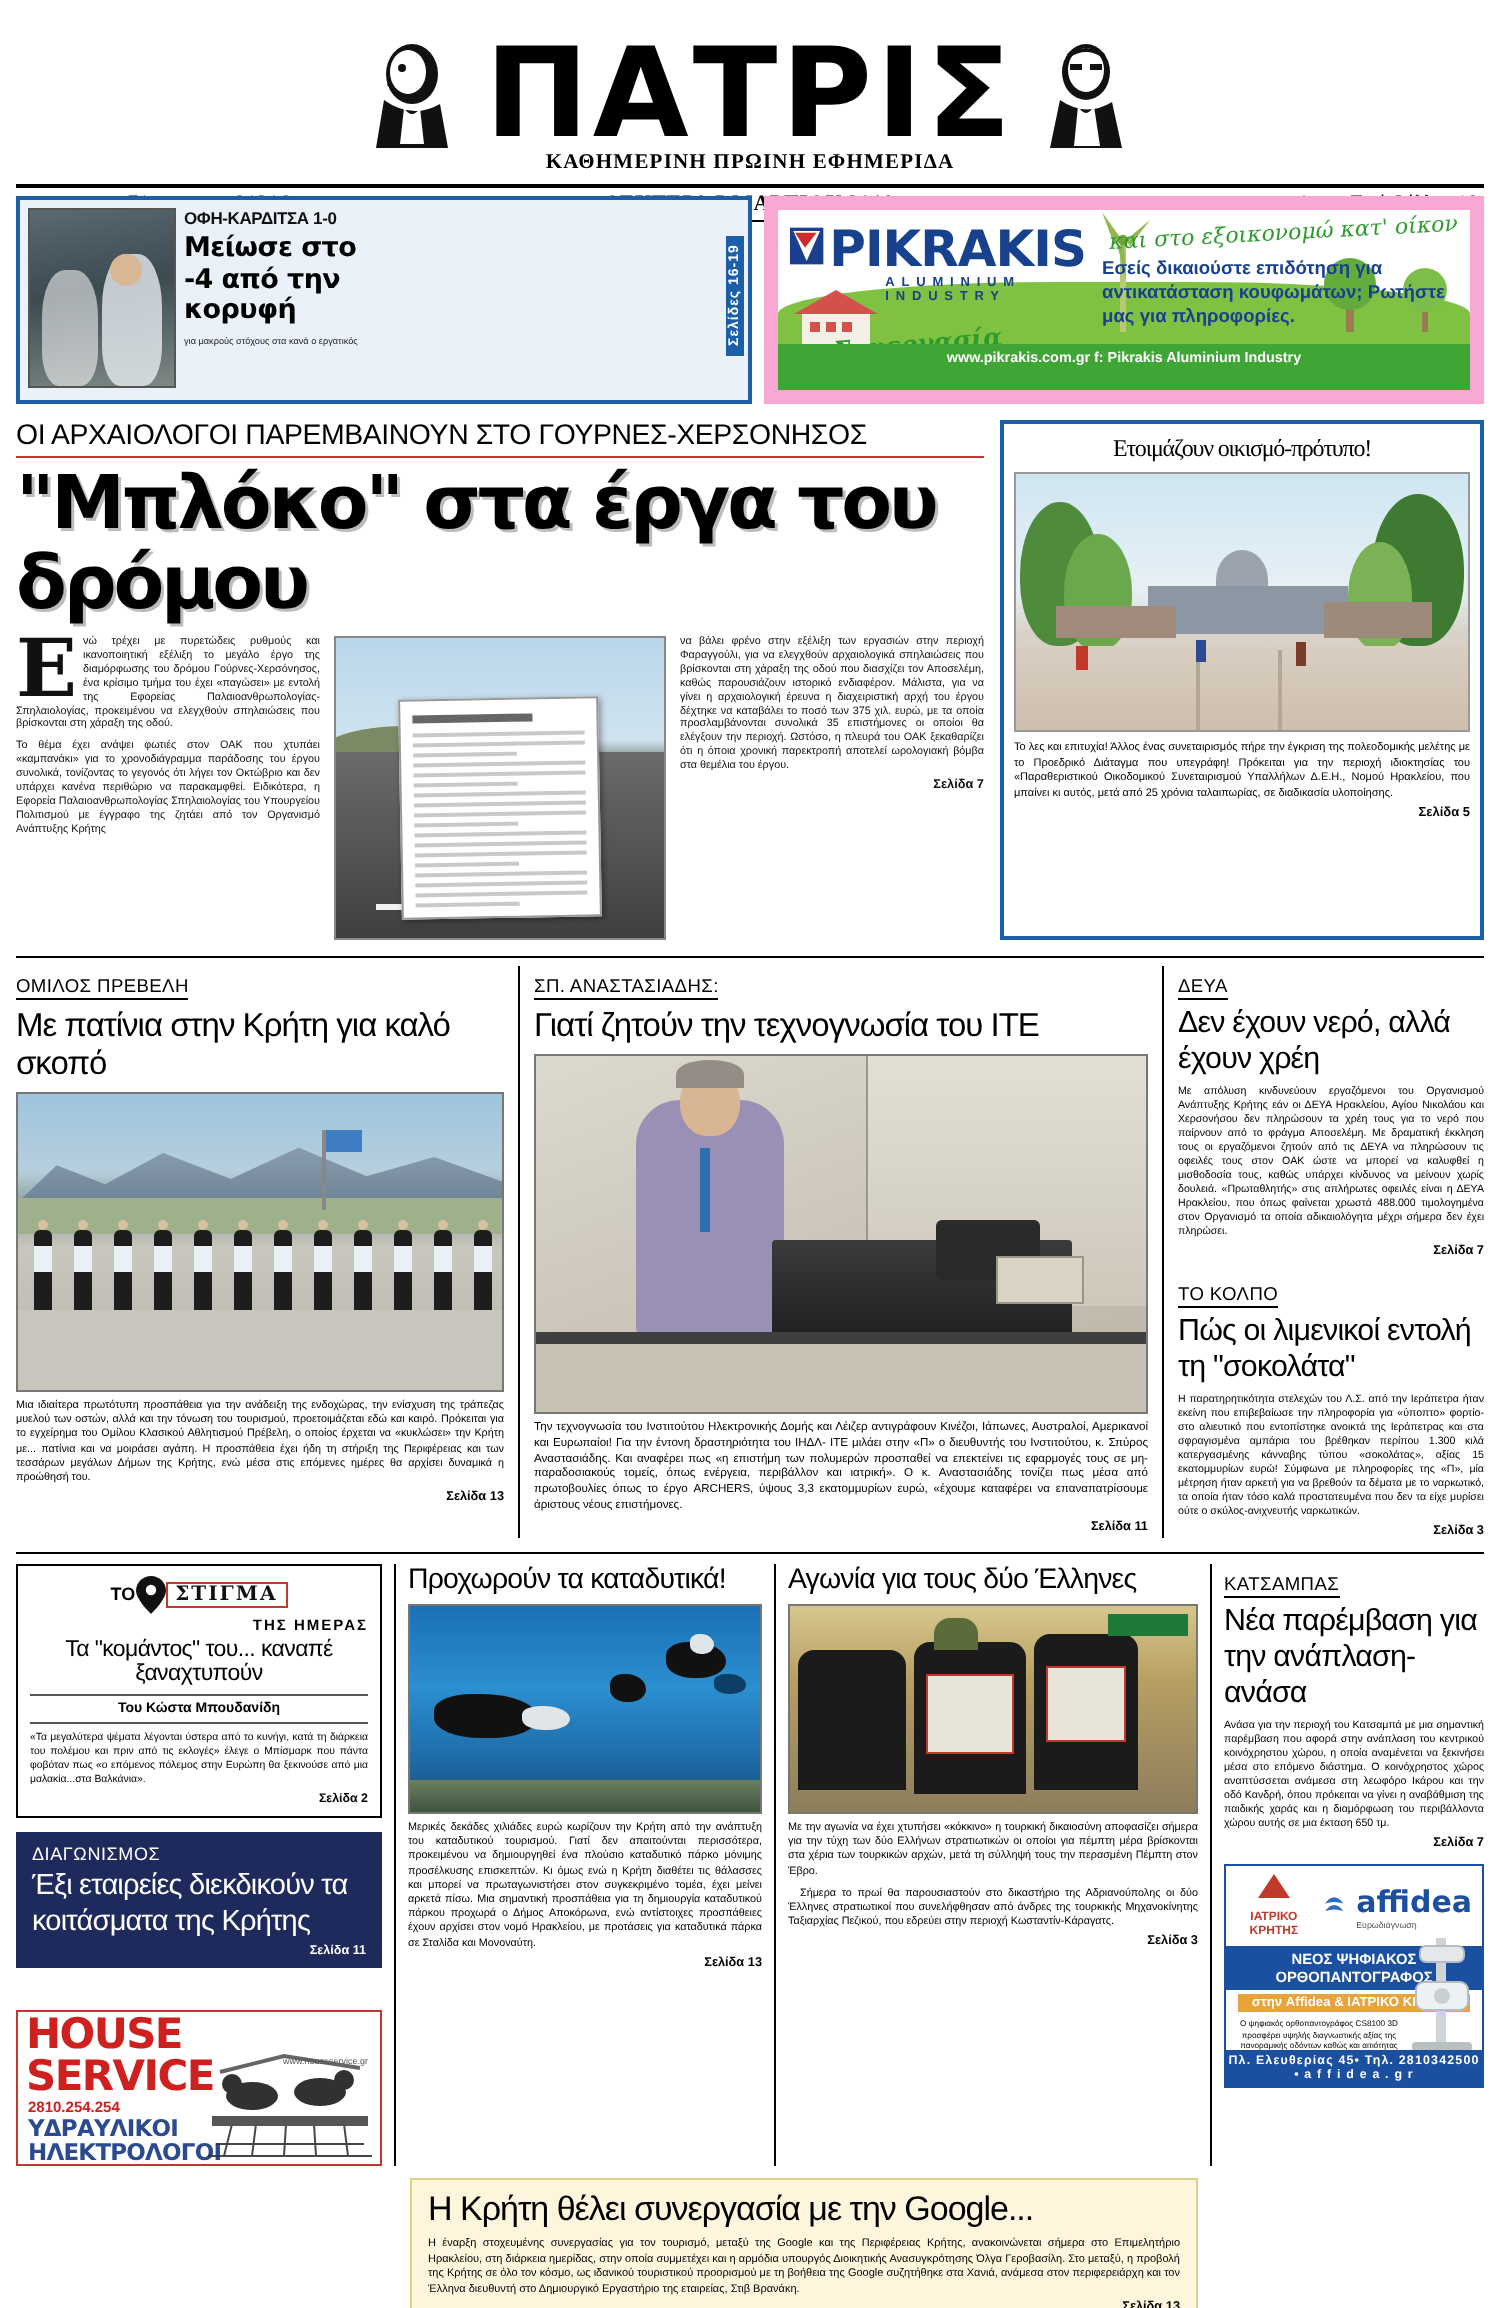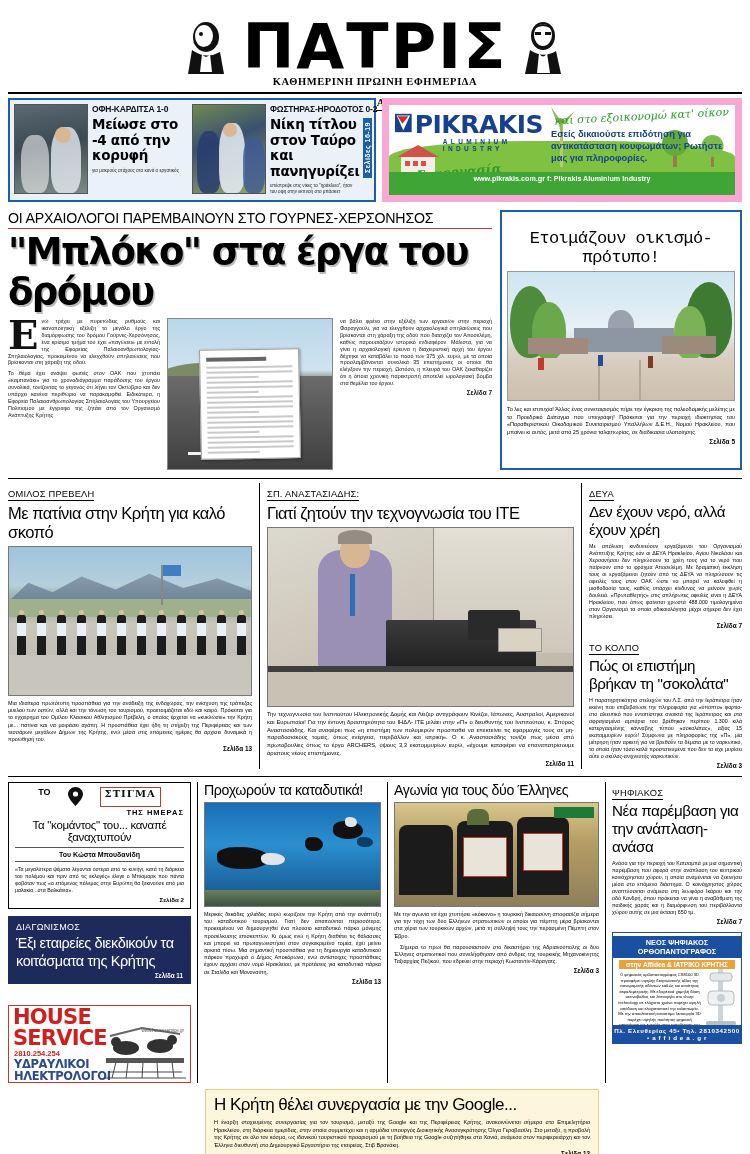--- a/index.html
+++ b/index.html
@@ -176,22 +176,22 @@
     background: #fff; border: 1px solid #999; transform: rotate(-1deg);
     padding: 7px 6px; box-shadow: 1px 1px 3px rgba(0,0,0,.4);
   }
   .doc-card .dl { height: 2px; background: #c9c9c9; margin-bottom: 3px; }
   .doc-card .dl.s { width: 60%; }
   .doc-card .dh { height: 4px; background: #666; width: 70%; margin-bottom: 5px; }
   .lead-end { text-align: right; font-size: 6.4px; font-weight: bold; margin-top: 3px; }
 
   .lead-right { width: 242px; border: 2px solid #1c5fa8; padding: 5px; }
   .lr-head {
-    font-size: 17px; letter-spacing: -0.6px; text-align: center;
-    padding-bottom: 4px; font-family: Liberation Mono, monospace; margin-top: 12px;
+    font-size: 12px; letter-spacing: -0.6px; text-align: center;
+    padding-bottom: 4px; font-family: Liberation Serif, serif;
   }
   .lr-photo {
     height: 130px; border: 1px solid #999; position: relative; overflow: hidden;
     background: linear-gradient(180deg,#cfe6f2 0%,#e7f0f5 45%,#d8d2c8 62%,#cfc6ba 100%);
   }
   .lr-photo .tree {
     position: absolute; border-radius: 50% 50% 45% 45%;
   }
   .lr-photo .dome {
     position: absolute; left: 100px; top: 38px; width: 26px; height: 30px;
@@ -278,21 +278,21 @@
   .c3-block + .c3-block { margin-top: 8px; }
 
   
   .lowrow { display: flex; margin-top: 7px; border-top: 1px solid #000; padding-top: 5px; }
   .low-c1 { width: 190px; padding-right: 6px; border-right: 1px solid #000; }
   .low-c2 { width: 190px; padding: 0 6px; border-right: 1px solid #000; }
   .low-c3 { width: 218px; padding: 0 6px; border-right: 1px solid #000; }
   .low-c4 { width: 136px; padding-left: 6px; }
 
   .stigma-box { border: 1px solid #000; padding: 4px 6px 5px; }
-  .stigma-title { display: flex; justify-content: center; gap: 17px; height: 20px; }
+  .stigma-title { display: flex; align-items: center; justify-content: center; gap: 0; height: 20px; }
   .stigma-to { font-size: 9px; font-weight: bold; }
   .stigma-pin { width: 15px; height: 19px; position: relative; }
   .stigma-word {
     border: 1.5px solid #c0392b; color: #111; font-weight: bold;
     font-family: "DejaVu Serif", serif; font-size: 10px; padding: 0 4px; letter-spacing: 1px;
   }
   .stigma-day { text-align: right; font-size: 7.5px; font-weight: bold; letter-spacing: 1px; margin-top: 1px; }
   .stigma-head { font-size: 11.5px; text-align: center; margin-top: 2px; letter-spacing: -0.3px; }
   .stigma-rule { border-top: 1px solid #555; margin: 4px 0 3px; }
   .stigma-author { font-size: 7px; font-weight: bold; text-align: center; }
@@ -432,33 +432,20 @@
       <div class="sport-item">
         <div class="sport-photo">
           <div class="fig" style="left:6px;bottom:0;width:28px;height:58px;"></div>
           <div class="fig" style="left:36px;bottom:0;width:30px;height:66px;background:rgba(230,235,240,.8);"></div>
           <div class="fig" style="left:40px;bottom:50px;width:16px;height:16px;border-radius:50%;background:#d8b894;"></div>
         </div>
         <div class="sport-text">
           <div class="sport-kicker">ΟΦΗ-ΚΑΡΔΙΤΣΑ 1-0</div>
           <div class="sport-head">Μείωσε στο -4 από την κορυφή</div>
           <div class="sport-sub">για μακρούς στόχους στα κανά ο εργατικός</div>
-        </div>
-      </div>
-      <div class="sport-item">
-        <div class="sport-photo b">
-          <div class="fig" style="left:4px;bottom:0;width:24px;height:62px;background:rgba(40,60,110,.85);"></div>
-          <div class="fig" style="left:26px;bottom:0;width:26px;height:70px;background:rgba(230,238,245,.85);"></div>
-          <div class="fig" style="left:50px;bottom:0;width:22px;height:56px;background:rgba(60,90,150,.8);"></div>
-          <div class="fig" style="left:30px;bottom:56px;width:14px;height:14px;border-radius:50%;background:#d8b894;"></div>
-        </div>
-        <div class="sport-text" style="padding-right:10px;">
-          <div class="sport-kicker">ΦΩΣΤΗΡΑΣ-ΗΡΟΔΟΤΟΣ 0-2</div>
-          <div class="sport-head">Νίκη τίτλου στον Ταύρο και πανηγυρίζει</div>
-          <div class="sport-sub">επέστρεψε στις νίκες το "ηράκλειο", ήταν του οφη στην εκπνοή στο μπάσκετ</div>
         </div>
       </div>
       <div class="sport-pages">Σελίδες 16-19</div>
     </div>
 
     <div class="pikrakis">
       <div class="pk-grass"></div>
       <div class="pk-house">
         <svg width="46" height="30" viewBox="0 0 46 30">
           <path d="M2 14 L23 2 L44 14 z" fill="#d4504a"></path>
@@ -629,21 +616,21 @@
 
     <div class="mid-c3">
       <div class="c3-block">
         <div class="sec-kicker">ΔΕΥΑ</div>
         <div class="c3-head">Δεν έχουν νερό, αλλά έχουν χρέη</div>
         <div class="c3-text">Με απόλυση κινδυνεύουν εργαζόμενοι του Οργανισμού Ανάπτυξης Κρήτης εάν οι ΔΕΥΑ Ηρακλείου, Αγίου Νικολάου και Χερσονήσου δεν πληρώσουν τα χρέη τους για το νερό που παίρνουν από το φράγμα Αποσελέμη. Με δραματική έκκληση τους οι εργαζόμενοι ζητούν από τις ΔΕΥΑ να πληρώσουν τις οφειλές τους στον ΟΑΚ ώστε να μπορεί να καλυφθεί η μισθοδοσία τους, καθώς υπάρχει κίνδυνος να μείνουν χωρίς δουλειά. «Πρωταθλητής» στις απλήρωτες οφειλές είναι η ΔΕΥΑ Ηρακλείου, που όπως φαίνεται χρωστά 488.000 τιμολογημένα στον Οργανισμό τα οποία αδικαιολόγητα μέχρι σήμερα δεν έχει πληρώσει.</div>
         <div class="cap-end">Σελίδα 7</div>
       </div>
       <div class="c3-block">
         <div class="sec-kicker">ΤΟ ΚΟΛΠΟ</div>
-        <div class="c3-head">Πώς οι επιστήμη βρήκαν τη "σοκολάτα"</div>
+        <div class="c3-head">Πώς οι λιμενικοί εντολή τη "σοκολάτα"</div>
         <div class="c3-text">Η παρατηρητικότητα στελεχών του Λ.Σ. από την Ιεράπετρα ήταν εκείνη που επιβεβαίωσε την πληροφορία για «ύποπτο» φορτίο- στο αλιευτικό που εντοπίστηκε ανοικτά της Ιεράπετρας και στα σφραγισμένα αμπάρια του βρέθηκαν περίπου 1.300 κιλά κατεργασμένης κάνναβης τύπου «σοκολάτας», αξίας 15 εκατομμυρίων ευρώ! Σύμφωνα με πληροφορίες της «Π», μία μέτρηση ήταν αρκετή για να βρεθούν τα δέματα με το ναρκωτικό, τα οποία ήταν τόσο καλά προστατευμένα που δεν τα είχε μυρίσει ούτε ο σκύλος-ανιχνευτής ναρκωτικών.</div>
         <div class="cap-end">Σελίδα 3</div>
       </div>
     </div>
   </div>
 
   <div class="lowrow">
     <div class="low-c1">
       <div class="stigma-box">
         <div class="stigma-title">
@@ -725,27 +712,43 @@
         <div style="position:absolute;left:72px;top:6px;width:22px;height:16px;background:#5c6b3a;border-radius:8px 8px 0 0;"></div>
         <div class="sign"></div>
       </div>
       <div class="cap">Με την αγωνία να έχει χτυπήσει «κόκκινο» η τουρκική δικαιοσύνη αποφασίζει σήμερα για την τύχη των δύο Ελλήνων στρατιωτικών οι οποίοι για πέμπτη μέρα βρίσκονται στα χέρια των τουρκικών αρχών, μετά τη σύλληψή τους την περασμένη Πέμπτη στον Έβρο.</div>
       <div class="cap" style="text-indent:6px;">Σήμερα το πρωί θα παρουσιαστούν στο δικαστήριο της Αδριανούπολης οι δύο Έλληνες στρατιωτικοί που συνελήφθησαν από άνδρες της τουρκικής Μηχανοκίνητης Ταξιαρχίας Πεζικού, που εδρεύει στην περιοχή Κωσταντίν-Κάραγατς.</div>
       <div class="cap-end">Σελίδα 3</div>
     </div>
 
     <div class="low-c4">
       <div class="c3-block">
-        <div class="sec-kicker">ΨΗΦΙΑΚΟΣ</div>
+        <div class="sec-kicker">ΚΑΤΣΑΜΠΑΣ</div>
         <div class="c3-head">Νέα παρέμβαση για την ανάπλαση-ανάσα</div>
         <div class="c3-text">Ανάσα για την περιοχή του Κατσαμπά με μια σημαντική παρέμβαση που αφορά στην ανάπλαση του κεντρικού κοινόχρηστου χώρου, η οποία αναμένεται να ξεκινήσει μέσα στο επόμενο διάστημα. Ο κοινόχρηστος χώρος αναπτύσσεται ανάμεσα στη λεωφόρο Ικάρου και την οδό Κανδρή, όπου πρόκειται να γίνει η αναβάθμιση της παιδικής χαράς και η διαμόρφωση του περιβάλλοντα χώρου αυτής σε μια έκταση 650 τμ.</div>
         <div class="cap-end">Σελίδα 7</div>
       </div>
 
       <div class="affidea">
+        <div class="aff-top">
+          <div style="text-align:center;">
+            <svg width="16" height="14" viewBox="0 0 16 14">
+                <path d="M8 0 L16 12 L0 12 z" fill="#c0392b"></path>
+              </svg>
+            <div class="aff-iatriko">ΙΑΤΡΙΚΟ ΚΡΗΤΗΣ</div>
+          </div>
+          <svg width="16" height="18" viewBox="0 0 16 18">
+            <path d="M2 6 q6 -8 12 0 q-6 -2 -12 0z" fill="#2f6cc0"></path>
+            <path d="M2 11 q6 -8 12 0 q-6 -2 -12 0z" fill="#2f6cc0"></path>
+          </svg>
+          <div>
+            <div class="aff-name">affidea</div>
+            <div style="font-size:4.4px;color:#555;">Ευρωδιάγνωση</div>
+          </div>
+        </div>
         <div class="aff-band">ΝΕΟΣ ΨΗΦΙΑΚΟΣ ΟΡΘΟΠΑΝΤΟΓΡΑΦΟΣ</div>
         <div class="aff-band2">στην Affidea &amp; ΙΑΤΡΙΚΟ ΚΡΗΤΗΣ</div>
         <div class="aff-body">Ο ψηφιακός ορθοπαντογράφος CS8100 3D προσφέρει υψηλής διαγνωστικής αξίας της πανοραμικής οδόντων καθώς και αιτιότητας κεφαλομετρικής. Με εξαιρετικά χαμηλή δόση ακτινοβολίας και λειτουργία στο sharp technology σε ελάχιστο χρόνο παρέχει υψηλή απόδοση και ελαχιστοποιεί την ταλαιπωρία. Με την αποκλειστική καινοτόμο λειτουργία 3D παρέχει υψηλής ποιότητας ψηφιακή απεικόνιση και ευκολία στην τοποθέτηση του ασθενούς, ίσα τα ίδια και η ειδική πρόσβαση που head support για τις πανοραμικές εξασφαλίζει την μέγιστη ακριβή αποτέλεσμα.</div>
         <div class="aff-machine">
           <svg width="34" height="58" viewBox="0 0 34 58">
             <rect x="14" y="0" width="5" height="54" fill="#cfd4d8"></rect>
             <rect x="6" y="4" width="22" height="8" rx="3" fill="#e4e8ea" stroke="#b6bcc0"></rect>
             <rect x="4" y="22" width="26" height="14" rx="4" fill="#eef1f2" stroke="#b6bcc0"></rect>
             <circle cx="17" cy="29" r="4" fill="#c9d0d4"></circle>
             <rect x="2" y="52" width="30" height="5" rx="2" fill="#b9c0c4"></rect>

